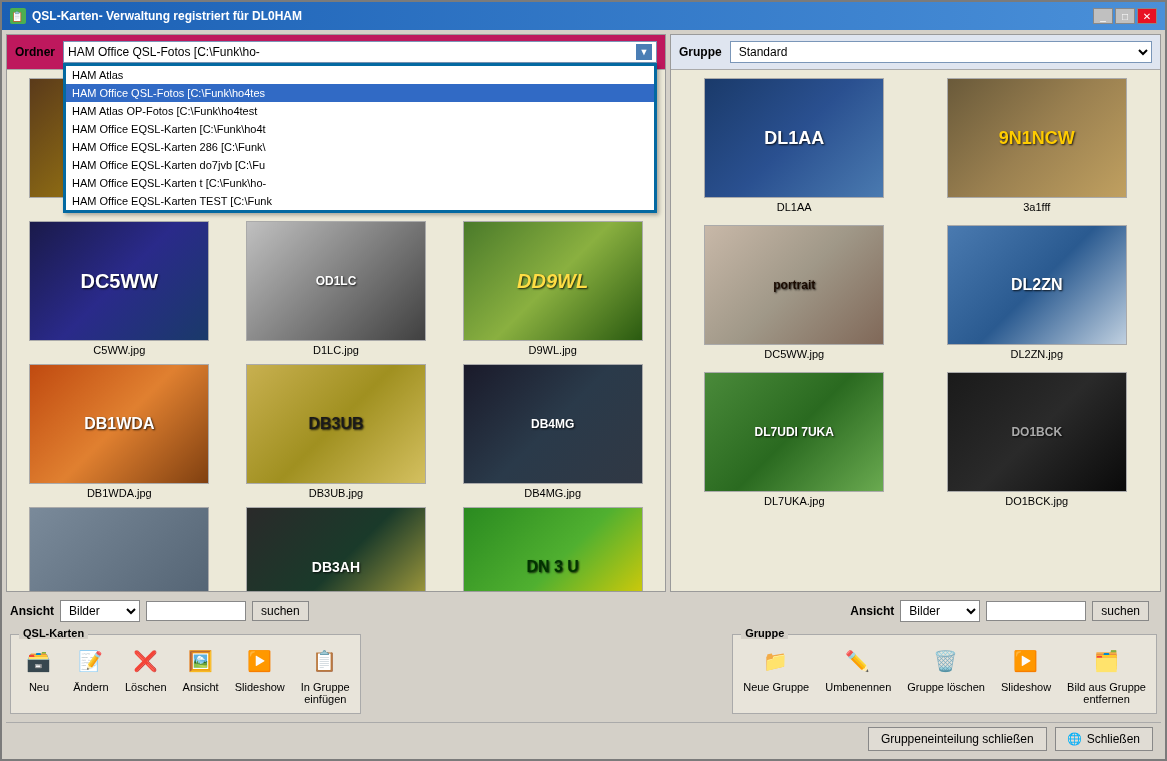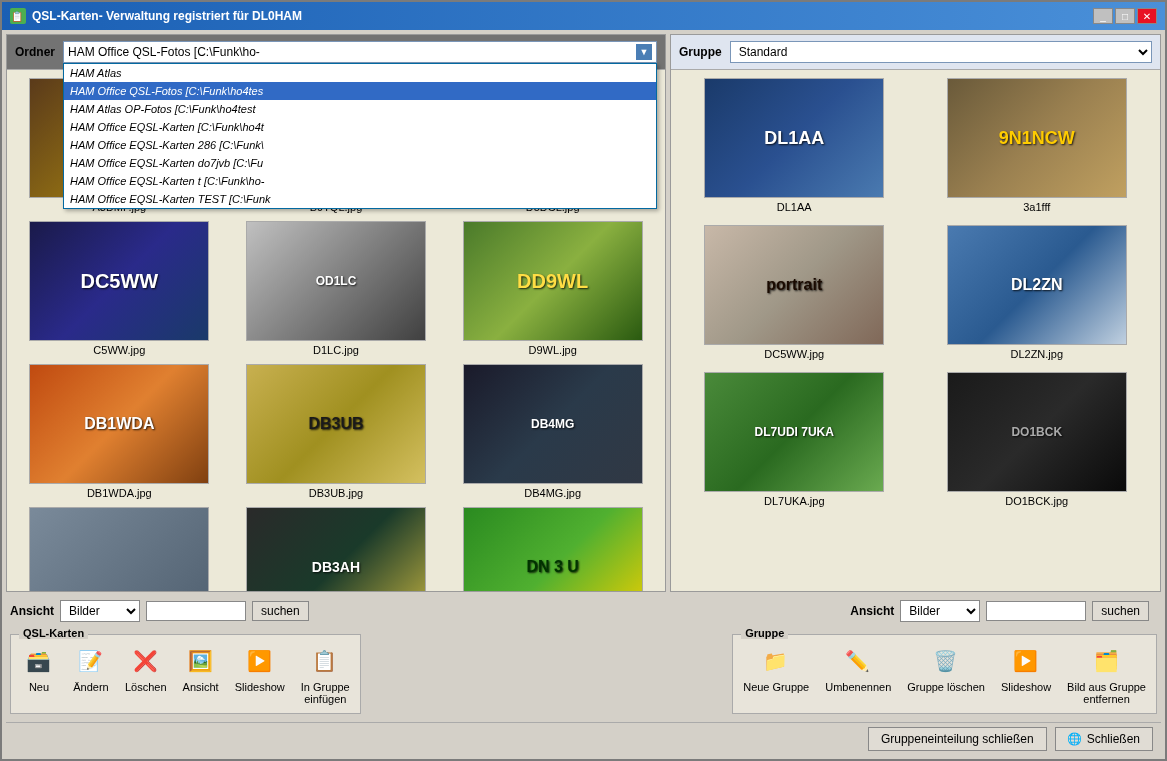--- a/index.html
+++ b/index.html
@@ -73,21 +73,21 @@
       display: flex;
       flex-direction: column;
       background: #ece9d8;
       border: 1px solid #9a9a9a;
       position: relative;
     }
     .folder-bar {
       display: flex;
       align-items: center;
       padding: 6px 8px;
-      background: #737373;
+      background: #be185d;
       border-bottom: 1px solid #aaa;
       gap: 8px;
       position: relative;
       z-index: 100;
     }
     .folder-label { font-weight: bold; font-size: 12px; }
     .folder-select-wrapper {
       position: relative;
       flex: 1;
     }
@@ -109,24 +109,23 @@
       display: flex; align-items: center; justify-content: center;
       font-size: 9px;
       flex-shrink: 0;
     }
     .dropdown-menu {
       position: absolute;
       top: 100%;
       left: 0;
       right: 0;
       background: white;
-      border: 1px solid #0369a1;
+      border: 3px solid #0369a1;
       z-index: 200;
       box-shadow: 2px 2px 4px rgba(0,0,0,0.3);
-      font-style: italic;
     }
     .dropdown-item {
       padding: 3px 6px;
       cursor: pointer;
       font-size: 11px;
       white-space: nowrap;
     }
     .dropdown-item.selected { background: #316ac5; color: white; }
 
     .image-grid-container {
@@ -397,21 +396,21 @@
               <span class="img-label">C5WW.jpg</span>
             </div>
             <div class="image-item">
               <div class="img-thumb card-d1lc">
                 <div class="card-placeholder" style="font-size:12px;">OD1LC</div>
               </div>
               <span class="img-label">D1LC.jpg</span>
             </div>
             <div class="image-item">
               <div class="img-thumb card-d9wl">
-                <div class="card-placeholder" style="font-size:20px; color:#ffdd44;">DD9WL</div>
+                <div class="card-placeholder" style="font-size:20px; color:#ffdd44;font-style:italic;">DD9WL</div>
               </div>
               <span class="img-label">D9WL.jpg</span>
             </div>
 
             <div class="image-item">
               <div class="img-thumb card-db1wda">
                 <div class="card-placeholder" style="font-size:16px;">DB1WDA</div>
               </div>
               <span class="img-label">DB1WDA.jpg</span>
             </div>
@@ -473,21 +472,21 @@
             </div>
             <div class="image-item">
               <div class="img-thumb" style="background:linear-gradient(135deg,#6a5a3a,#9a8050,#c0a060);">
                 <div class="card-placeholder" style="font-size:18px; color:#ffcc00;">9N1NCW</div>
               </div>
               <span class="img-label">3a1fff</span>
             </div>
 
             <div class="image-item">
               <div class="img-thumb" style="background:linear-gradient(135deg,#c8b8a8,#a09888,#806858);">
-                <div class="card-placeholder" style="color:#1a0a00; font-size:16px;">portrait</div>
+                <div class="card-placeholder" style="color:#1a0a00; font-size:12px;">portrait</div>
               </div>
               <span class="img-label">DC5WW.jpg</span>
             </div>
             <div class="image-item">
               <div class="img-thumb card-dl2zn">
                 <div class="card-placeholder" style="font-size:16px;">DL2ZN</div>
               </div>
               <span class="img-label">DL2ZN.jpg</span>
             </div>
 

